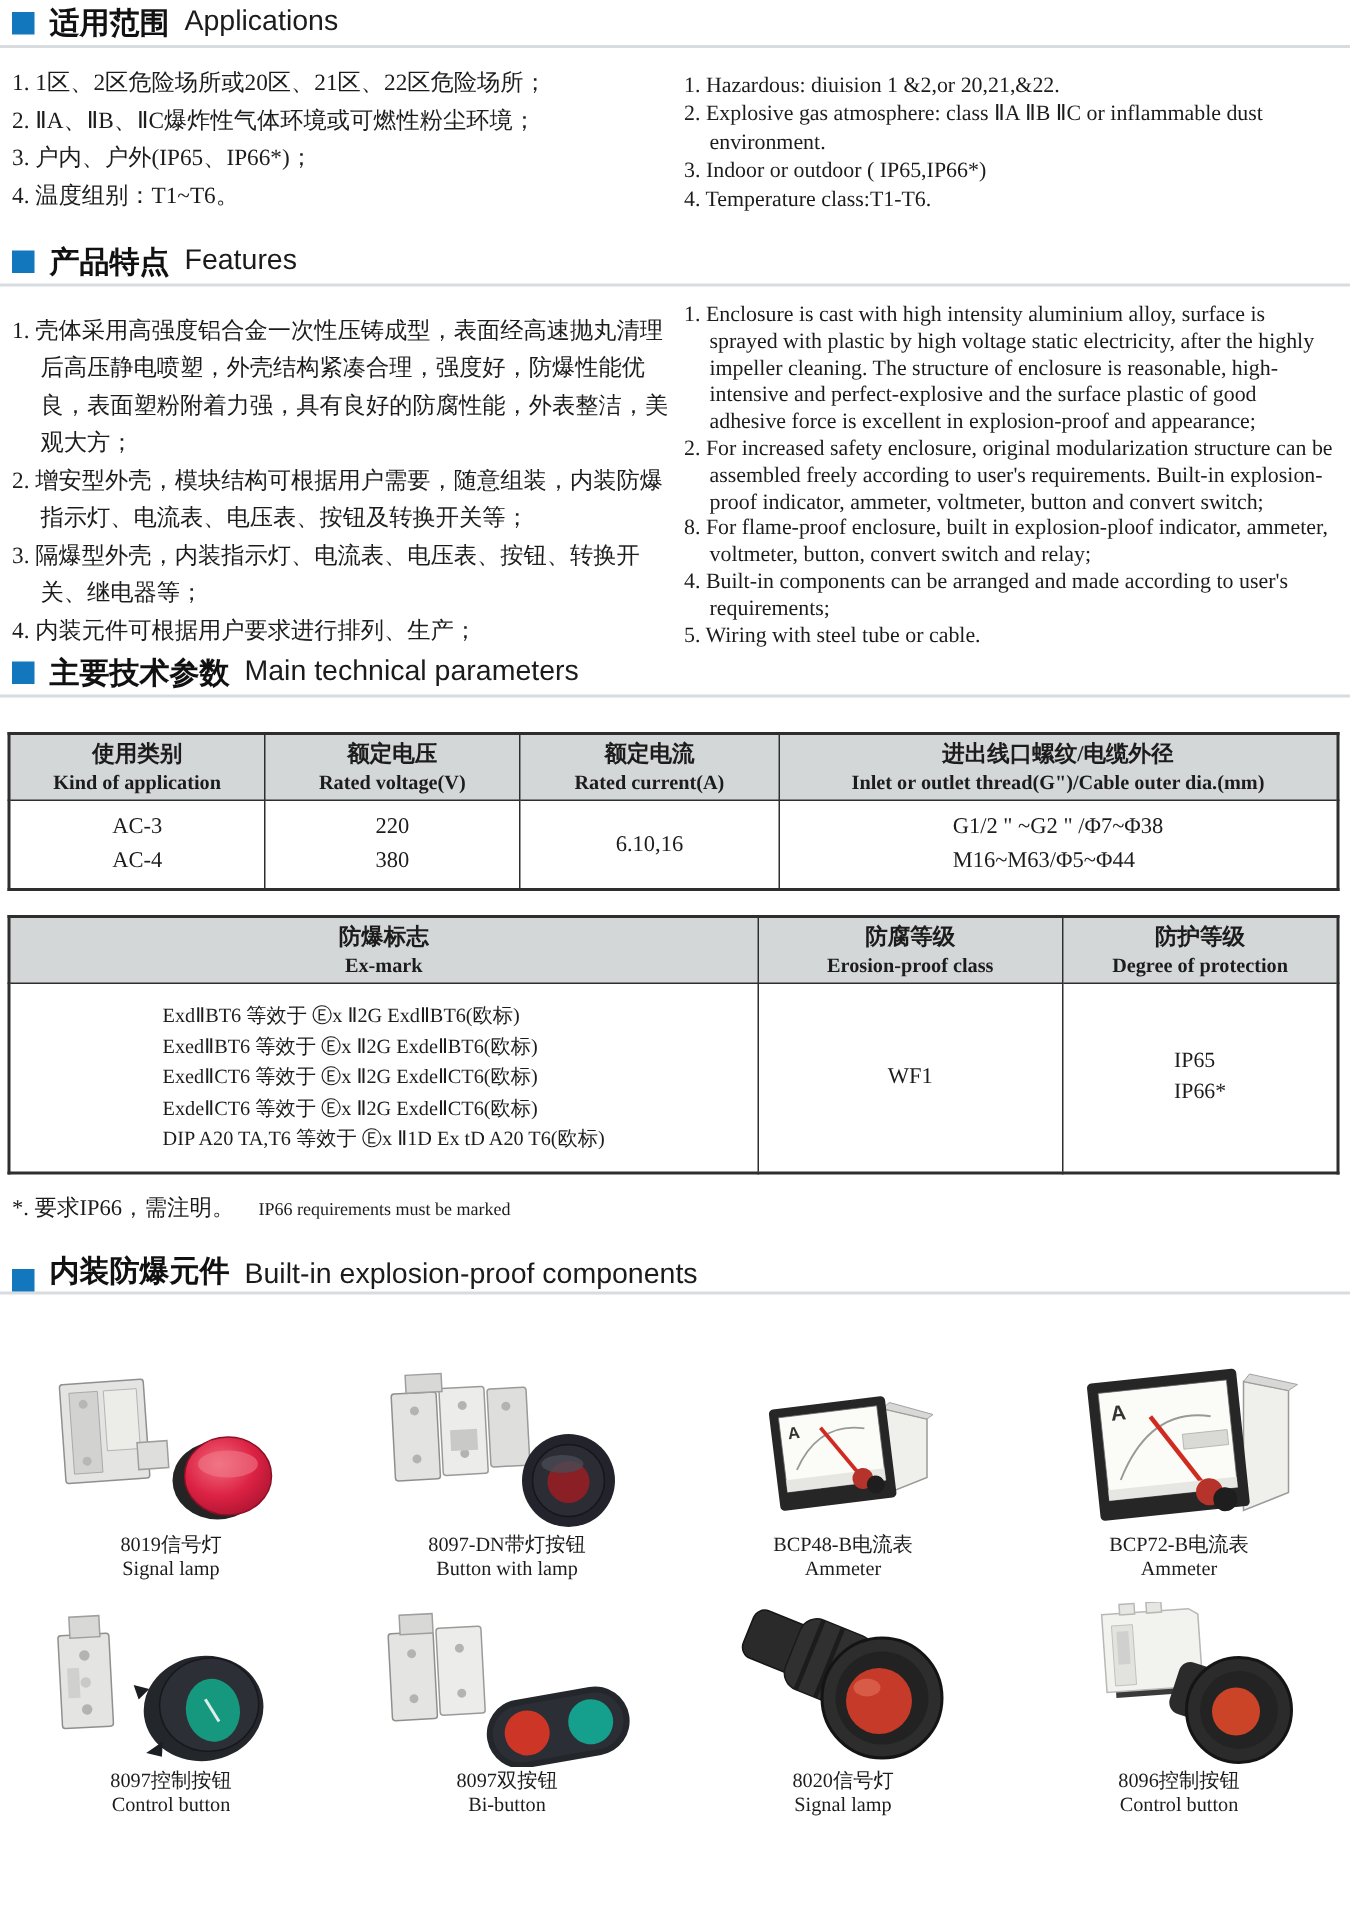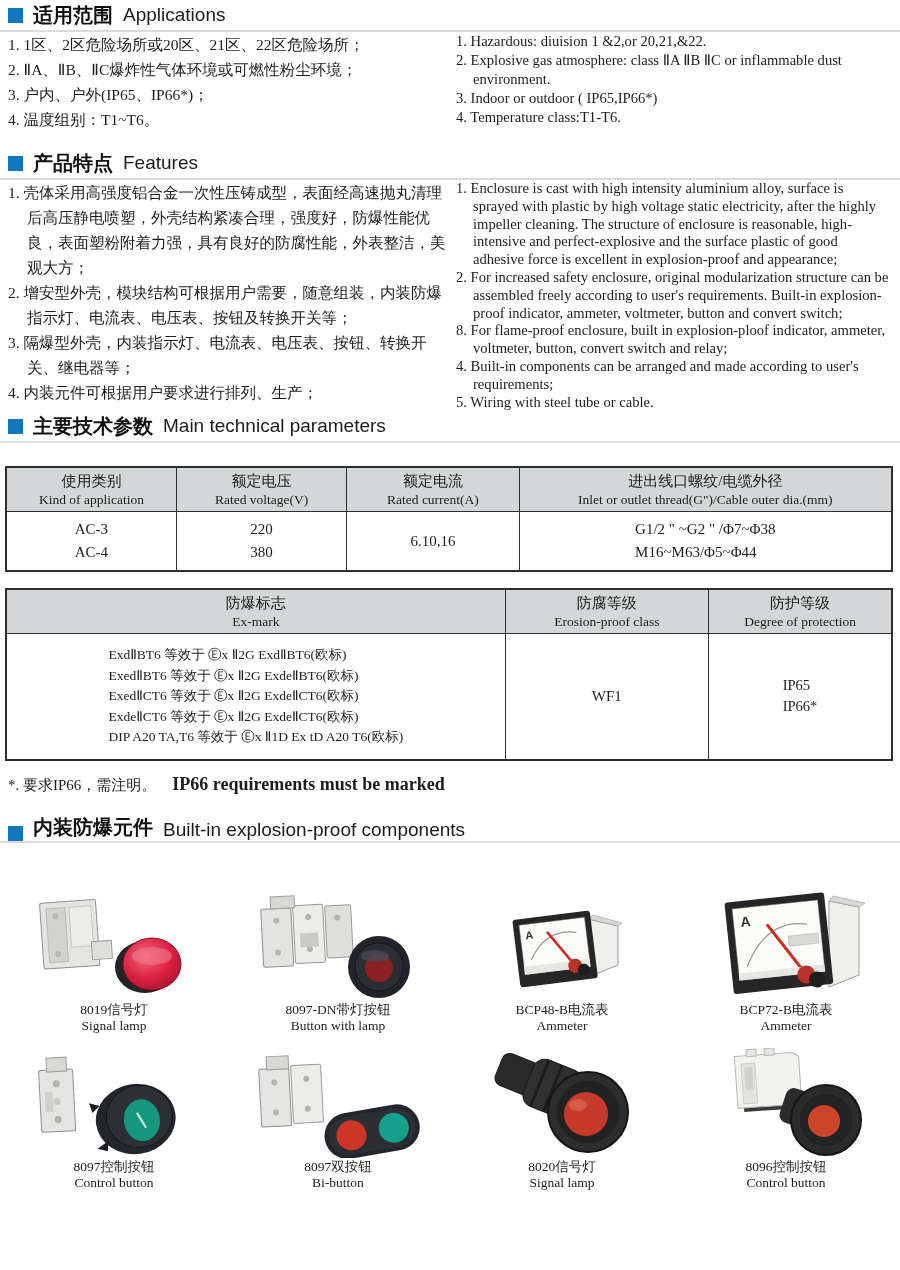--- a/index.html
+++ b/index.html
@@ -5,46 +5,46 @@
   html,body{margin:0;padding:0;background:#fff;}
   #page{position:relative;width:900px;height:1270px;overflow:hidden;background:#fff;
         font-family:"Liberation Serif",serif;color:#1c1c1c;border-radius:12px;}
   
   .sec-head{display:flex;align-items:center;gap:10px;height:30px;padding-left:8px;
             border-bottom:2px solid #d7dce0;}
   .sq{width:15px;height:15px;background:#1277bd;flex:0 0 auto;}
   .h-zh{font-family:"Liberation Sans",sans-serif;font-weight:bold;font-size:20px;color:#111;}
   .h-en{font-family:"Liberation Sans",sans-serif;font-size:19px;color:#1b1b1b;}
   
-  .cols{display:flex;}
+  .cols{display:flex;padding-top:11px;align-items:flex-end;}
   .col-zh{width:450px;padding-left:8px;box-sizing:border-box;}
   .col-en{width:442px;padding-left:6px;box-sizing:border-box;}
   .li-zh{font-size:15.5px;line-height:25px;padding-left:19px;text-indent:-19px;}
   .li-en{font-size:14.6px;line-height:17.8px;padding-left:17px;text-indent:-17px;}
   #apps-cols{margin-bottom:12px;}
   #apps-cols .li-en{line-height:19px;}
   #feat-cols{margin-bottom:0;}
   
   table{border-collapse:collapse;table-layout:fixed;width:888px;margin:0 0 0 5px;
         border:2px solid #2e2e2e;}
   th,td{border:1px solid #2e2e2e;text-align:center;vertical-align:middle;padding:3px 2px;}
-  th{background:#d4d7d7;font-weight:normal;}
+  th{background:#d4d7d7;font-weight:bold;}
   .th-zh{font-size:15px;line-height:20px;}
   .th-en{font-size:13.5px;line-height:17px;}
   td{font-size:15px;line-height:23px;}
   #table1{margin-top:23px;}
   #table1 td{height:52px;}
   #table2{margin-top:16px;}
   .left-block{display:inline-block;text-align:left;}
   .exmark-lines{display:inline-block;text-align:left;font-size:13.5px;line-height:20.5px;padding:8px 0;}
   .prot-lines{display:inline-block;text-align:left;font-size:14.5px;line-height:21px;}
   
   .footnote{display:flex;align-items:baseline;margin:13px 0 0 8px;}
   .fn-zh{font-size:15px;}
-  .fn-en{font-size:18px;margin-left:16px;font-weight:bold;}
+  .fn-en{font-size:12px;margin-left:16px;}
   #sec2{margin-top:16px;} #sec3{margin-top:0;} #sec4{margin-top:16px;align-items:flex-end;}
   
   .grid{display:grid;grid-template-columns:repeat(4,224px);padding:46px 0 0 2px;row-gap:12px;}
   .prod{text-align:center;}
   .pimg{height:112px;display:flex;align-items:flex-end;justify-content:center;}
   .cap-zh{font-size:13.5px;line-height:17px;}
   .cap-en{font-size:13.5px;line-height:16px;}
 </style>
 </head>
 <body>

